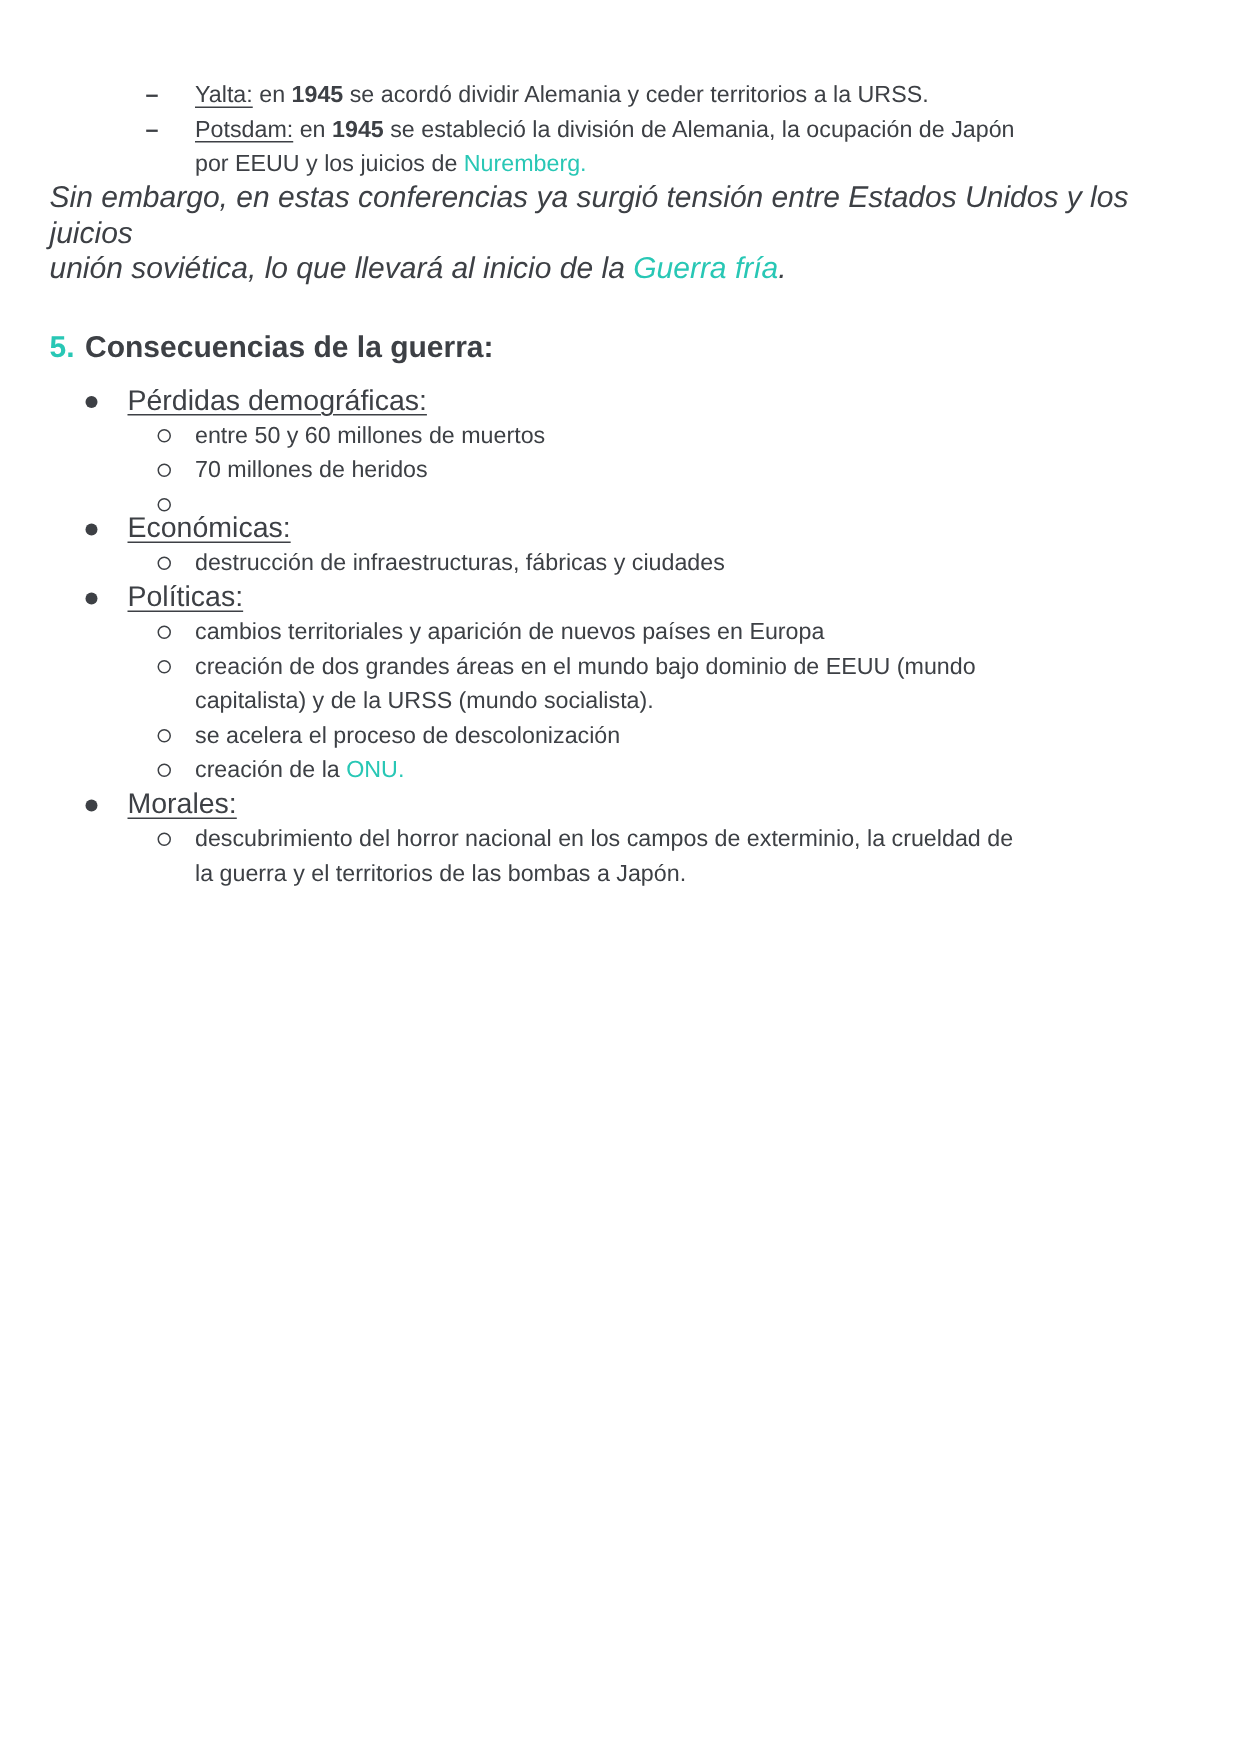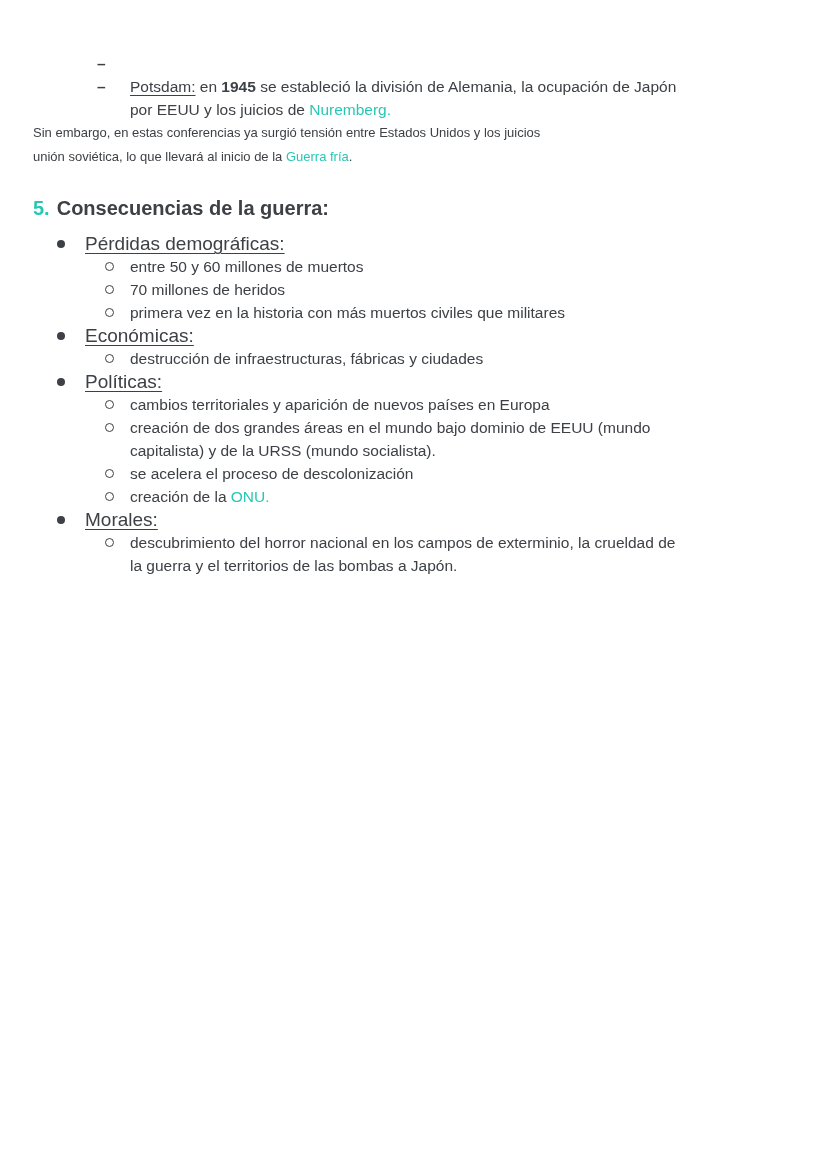--- a/index.html
+++ b/index.html
@@ -14,35 +14,36 @@
   .row{display:flex;align-items:flex-start;font-size:15.5px;line-height:23px;}
   .row .text{flex:1 1 auto;min-width:0;}
   
   .dash-row .marker{flex:none;margin-left:64px;width:33px;font-weight:700;}
   
   .l1 .marker{flex:none;margin-left:24px;width:28px;}
   .l1 .dot{display:block;width:8px;height:8px;border-radius:50%;background:#3d4045;margin-top:8px;}
   
   .l2 .marker{flex:none;margin-left:72px;width:25px;}
   .l2 .circle{display:block;width:9px;height:9px;box-sizing:border-box;border:1.6px solid #3d4045;border-radius:50%;margin-top:7px;}
-  .para{margin:0;font-size:13px;line-height:23.5px;}
+  .para{margin:0;font-size:20px;line-height:23.5px;font-style:italic;}
   .heading{display:flex;margin:27px 0 11px 0;font-size:20px;line-height:26px;font-weight:700;}
   .heading .num{color:var(--accent,#28c7b5);margin-right:7px;}
   .seg-b{font-weight:700;}
   .seg-u{text-decoration:underline;text-underline-offset:3px;text-decoration-thickness:1.2px;}
   .seg-c{color:var(--accent,#28c7b5);}
   .label{font-size:19px;line-height:23px;}
 </style>
 </head>
 <body>
 
 <div class="page">
   <div>
       <div class="row dash-row">
         <span class="marker">–</span>
+        <div class="text"><span class="seg-u ">Yalta:</span><span> en </span><span class="seg-b ">1945</span><span> se acordó dividir Alemania y ceder territorios a la URSS.</span></div>
       </div>
       <div class="row dash-row">
         <span class="marker">–</span>
         <div class="text"><span class="seg-u ">Potsdam:</span><span> en </span><span class="seg-b ">1945</span><span> se estableció la división de Alemania, la ocupación de Japón</span><br><span>por EEUU y los juicios de </span><span class="seg-c">Nuremberg.</span></div>
       </div>
     </div>
   <p class="para"><span>Sin embargo, en estas conferencias ya surgió tensión entre Estados Unidos y los juicios</span><br><span>unión soviética, lo que llevará al inicio de la </span><span class="seg-c">Guerra fría</span><span>.</span></p>
   <div class="heading">
     <span class="num">5.</span>
     <span>Consecuencias de la guerra:</span>
@@ -63,21 +64,20 @@
       <div class="row l2">
         <span class="marker">
           <span class="circle"></span>
         </span>
         <div class="text"><span>70 millones de heridos</span></div>
       </div>
       <div class="row l2">
         <span class="marker">
           <span class="circle"></span>
         </span>
-        <div class="text"><span>primera vez en la historia con más muertos civiles que militares</span></div>
       </div>
       <div class="row l1">
         <span class="marker">
           <span class="dot"></span>
         </span>
         <div class="text label"><span class="seg-u">Económicas:</span></div>
       </div>
       <div class="row l2">
         <span class="marker">
           <span class="circle"></span>

